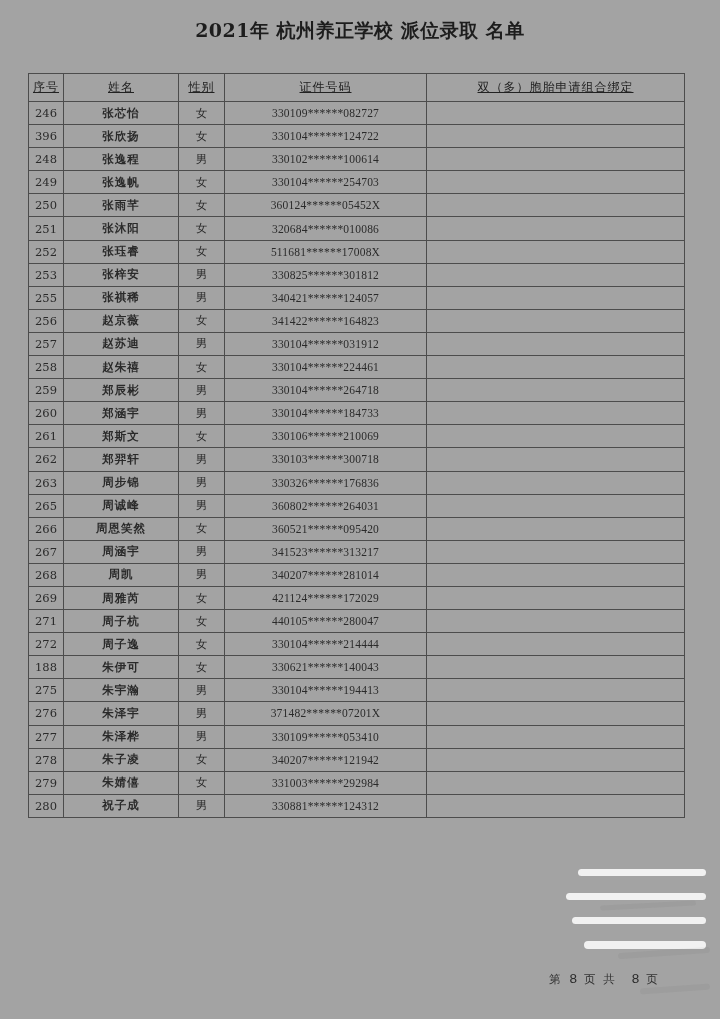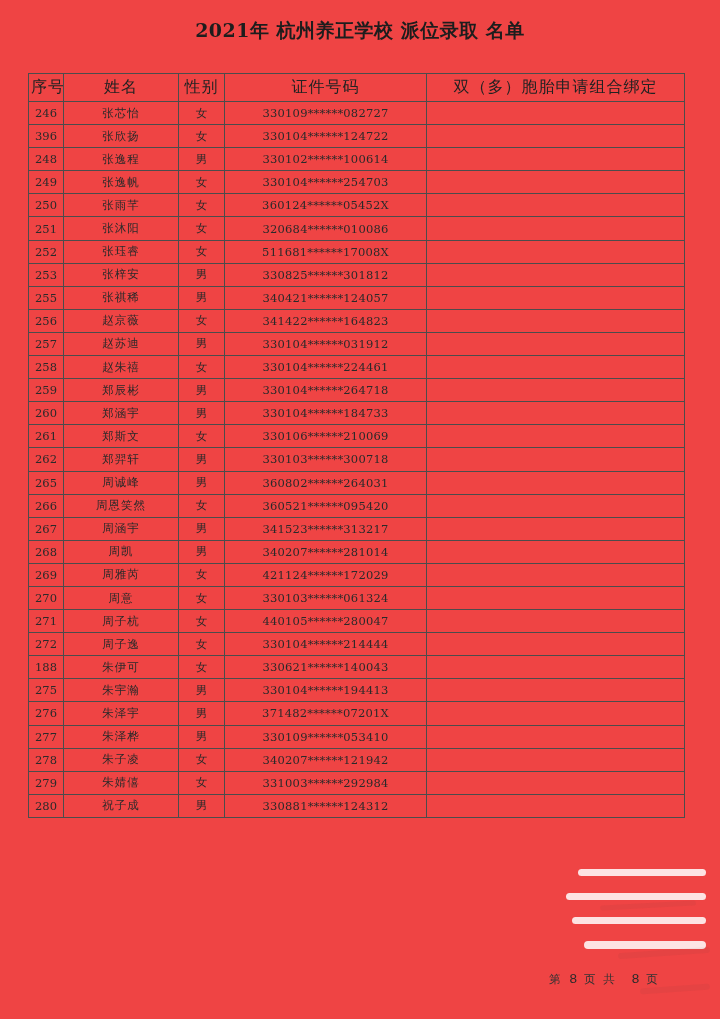--- a/index.html
+++ b/index.html
@@ -6,21 +6,21 @@
   html, body { margin: 0; padding: 0; }
   body {
     width: 720px; height: 1019px;
     background: #ffffff;
     font-family: "DejaVu Serif", "Liberation Serif", serif;
     color: #262626;
   }
   .page {
     position: relative;
     width: 720px; height: 1019px;
-    background: #ef4444;
+    background: #a3a3a3;
     overflow: hidden;
   }
   .doc-title {
     position: absolute;
     top: 18px; left: 0;
     width: 100%;
     margin: 0;
     text-align: center;
     font-size: 19px;
     font-weight: 600;
@@ -37,37 +37,38 @@
   .roster th, .roster td {
     border: 1px solid #4c4c4c;
     text-align: center;
     vertical-align: middle;
     padding: 0 2px;
     white-space: nowrap;
     overflow: hidden;
   }
   .roster thead th {
     height: 28px;
-    font-size: 16px;
+    font-size: 12px;
     font-weight: normal;
     color: #222;
     letter-spacing: 1px;
+    text-decoration: underline;
   }
   .roster tbody td {
     height: 23.1px;
     font-size: 11.5px;
     color: #2a2a2a;
   }
   .col-no    { width: 35px; }
   .col-name  { width: 115px; }
   .col-sex   { width: 46px; }
   .col-id    { width: 202px; }
   .col-twin  { width: 258px; }
-  .c-name { letter-spacing: 1px; }
-  .c-id   { letter-spacing: 0.2px; font-size: 11px; }
+  .c-name { letter-spacing: 1px; font-weight: bold; }
+  .c-id   { letter-spacing: 0.2px; font-size: 11px; font-family: Liberation Serif, serif; }
   .page-footer {
     position: absolute;
     top: 971px;
     left: 546px;
     display: flex;
     align-items: baseline;
     font-size: 11.5px;
     color: #333;
     letter-spacing: 2px;
   }
@@ -225,20 +226,27 @@
       <td class="c-twin"></td>
     </tr>
         <tr>
       <td class="c-no">262</td>
       <td class="c-name">郑羿轩</td>
       <td class="c-sex">男</td>
       <td class="c-id">330103******300718</td>
       <td class="c-twin"></td>
     </tr>
         <tr>
+      <td class="c-no">263</td>
+      <td class="c-name">周步锦</td>
+      <td class="c-sex">男</td>
+      <td class="c-id">330326******176836</td>
+      <td class="c-twin"></td>
+    </tr>
+        <tr>
       <td class="c-no">265</td>
       <td class="c-name">周诚峰</td>
       <td class="c-sex">男</td>
       <td class="c-id">360802******264031</td>
       <td class="c-twin"></td>
     </tr>
         <tr>
       <td class="c-no">266</td>
       <td class="c-name">周恩笑然</td>
       <td class="c-sex">女</td>
@@ -257,27 +265,20 @@
       <td class="c-name">周凯</td>
       <td class="c-sex">男</td>
       <td class="c-id">340207******281014</td>
       <td class="c-twin"></td>
     </tr>
         <tr>
       <td class="c-no">269</td>
       <td class="c-name">周雅芮</td>
       <td class="c-sex">女</td>
       <td class="c-id">421124******172029</td>
-      <td class="c-twin"></td>
-    </tr>
-        <tr>
-      <td class="c-no">270</td>
-      <td class="c-name">周意</td>
-      <td class="c-sex">女</td>
-      <td class="c-id">330103******061324</td>
       <td class="c-twin"></td>
     </tr>
         <tr>
       <td class="c-no">271</td>
       <td class="c-name">周子杭</td>
       <td class="c-sex">女</td>
       <td class="c-id">440105******280047</td>
       <td class="c-twin"></td>
     </tr>
         <tr>

